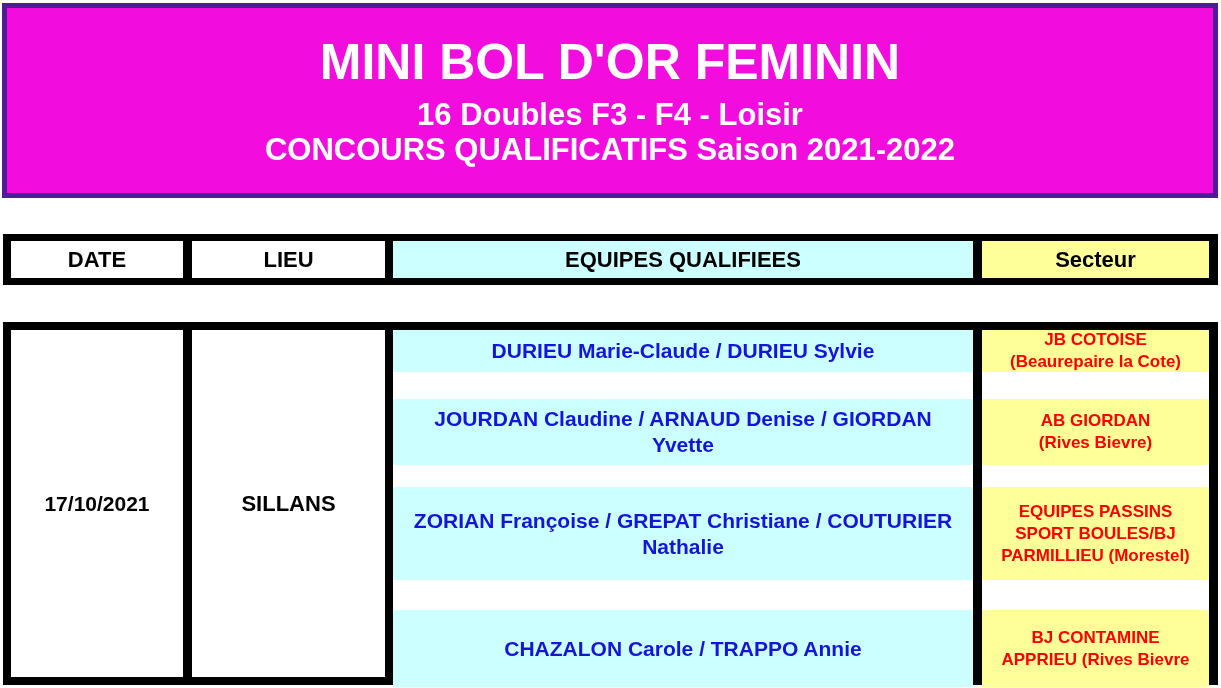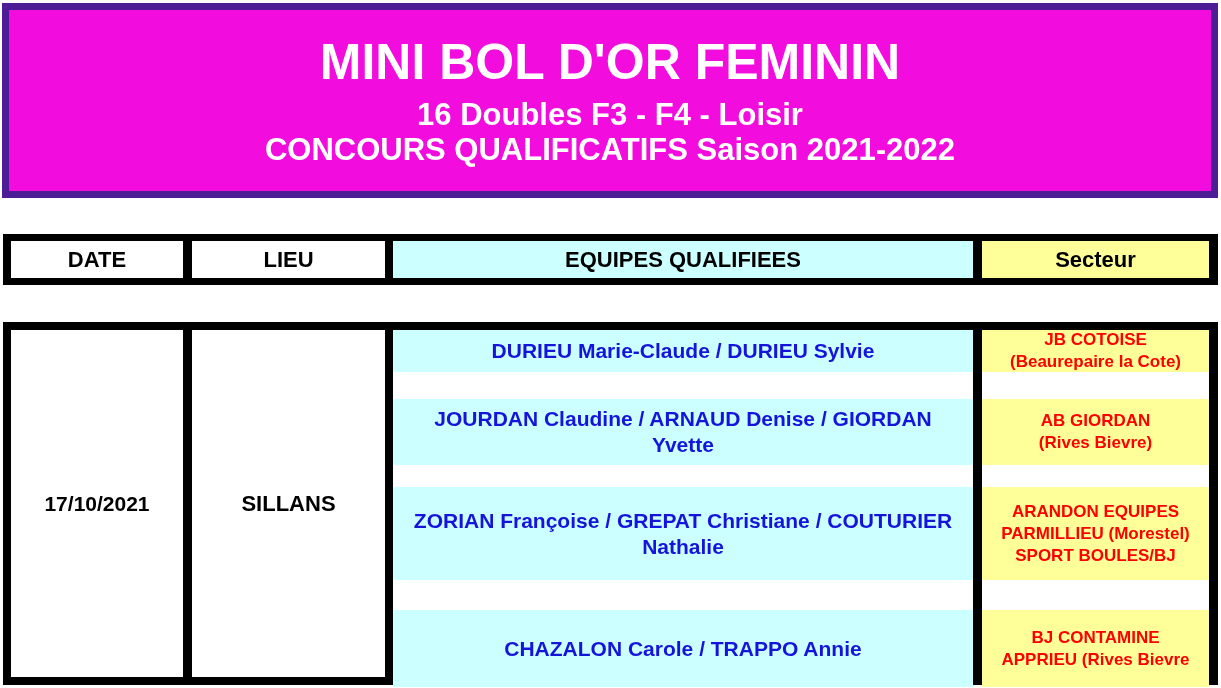--- a/index.html
+++ b/index.html
@@ -10,21 +10,21 @@
     font-weight:bold;
     position:relative;
     overflow:hidden;
   }
 
   
   .banner {
     position:absolute; left:2px; top:3px;
     width:1216px; height:195px;
     box-sizing:border-box;
-    border:7px solid #4c1d95;
+    border:5px solid #4c1d95;
     background:#f20dde;
     color:#ffffff;
     display:flex; flex-direction:column;
     align-items:center; justify-content:center;
     text-align:center;
   }
   .banner-title { font-size:50px; line-height:56px; white-space:nowrap; }
   .banner-sub   { font-size:31px; line-height:35px; white-space:nowrap; }
   .banner-sub.first { margin-top:7px; }
 
@@ -125,23 +125,23 @@
       <div>JB COTOISE</div>
       <div>(Beaurepaire la Cote)</div>
     </div>
     <div class="gap h27"></div>
     <div class="band secteur-band h66">
       <div>AB GIORDAN</div>
       <div>(Rives Bievre)</div>
     </div>
     <div class="gap h22"></div>
     <div class="band secteur-band h93">
-      <div>ARANDON EQUIPES</div>
+      <div>EQUIPES PASSINS</div>
+      <div>SPORT BOULES/BJ</div>
       <div>PARMILLIEU (Morestel)</div>
-      <div>SPORT BOULES/BJ</div>
     </div>
     <div class="gap h30"></div>
     <div class="band secteur-band h67">
       <div>BJ CONTAMINE</div>
       <div>APPRIEU (Rives Bievre</div>
     </div>
   </div>
 
 </div>
 

